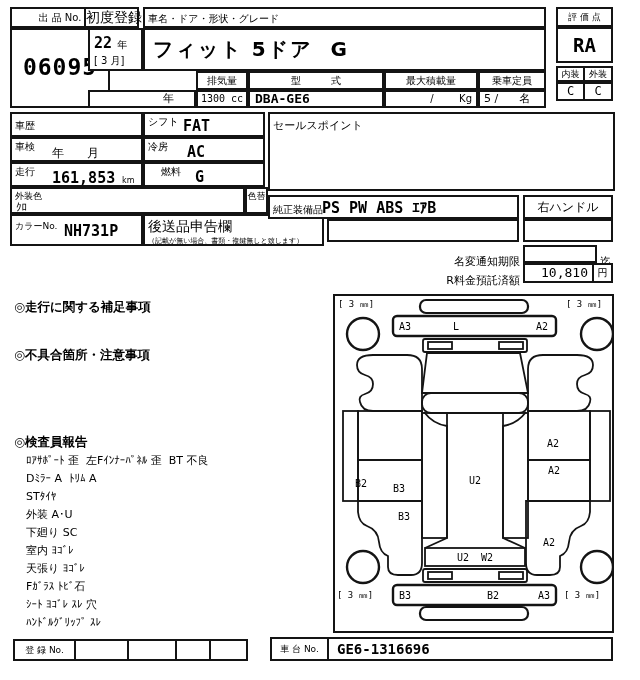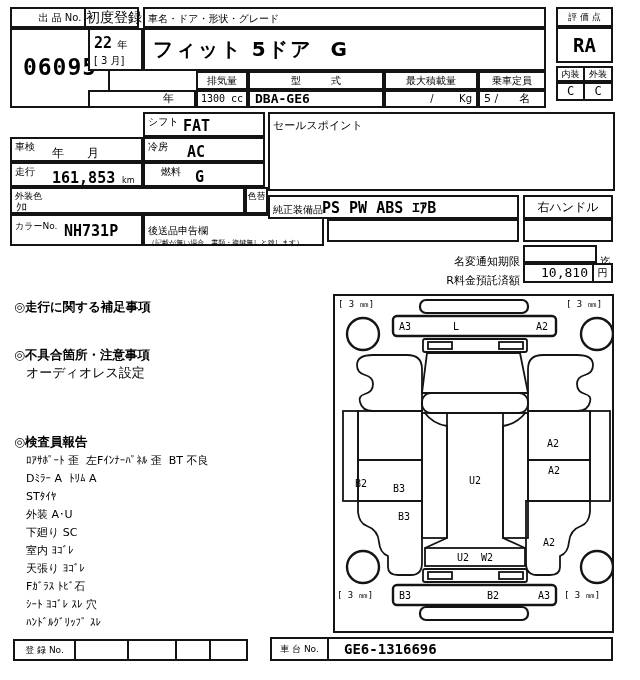--- a/index.html
+++ b/index.html
@@ -51,20 +51,23 @@
   <div class="cell pre right" style="left:384px;top:90px;width:94px;height:18px;font-size:10px;line-height:14px;padding-right:4px;">/        Kg</div>
   <div class="cell pre" style="left:478px;top:90px;width:68px;height:18px;font-size:11px;line-height:14px;padding-left:4px;">5 /      名</div>
 
   <div class="cell lbl-c" style="left:556px;top:7px;width:57px;height:20px;line-height:16px;font-size:9px;">評 価 点</div>
   <div class="cell mono big" style="left:556px;top:27px;width:57px;height:36px;font-size:19px;text-align:center;line-height:32px;">RA</div>
   <div class="cell lbl-c" style="left:556px;top:66px;width:29px;height:16px;line-height:12px;font-size:9px;">内装</div>
   <div class="cell lbl-c" style="left:583px;top:66px;width:30px;height:16px;line-height:12px;font-size:9px;">外装</div>
   <div class="cell mono" style="left:556px;top:82px;width:29px;height:19px;font-size:12px;text-align:center;line-height:15px;">C</div>
   <div class="cell mono" style="left:583px;top:82px;width:30px;height:19px;font-size:12px;text-align:center;line-height:15px;">C</div>
 
+  <div class="cell" style="left:10px;top:112px;width:133px;height:25px;">
+    <span class="lbl">車歴</span>
+  </div>
   <div class="cell" style="left:143px;top:112px;width:122px;height:25px;">
     <span class="lbl" style="position:absolute;left:0;top:0;">シフト</span>
     <span class="mono big" style="position:absolute;left:38px;top:3px;font-size:15px;">FAT</span>
   </div>
 
   <div class="cell" style="left:10px;top:137px;width:133px;height:25px;">
     <span class="lbl" style="position:absolute;left:0;top:0;">車検</span>
     <span class="pre" style="position:absolute;left:40px;top:6px;font-size:12px;">年      月</span>
   </div>
   <div class="cell" style="left:143px;top:137px;width:122px;height:25px;">
@@ -86,21 +89,21 @@
     <span class="lbl" style="position:absolute;left:0;top:0;font-size:9px;">外装色</span>
     <span class="mono" style="position:absolute;left:4px;top:12px;font-size:11px;">ｸﾛ</span>
   </div>
   <div class="cell" style="left:245px;top:187px;width:23px;height:27px;font-size:9px;text-align:center;line-height:11px;padding-top:2px;">色替</div>
 
   <div class="cell" style="left:10px;top:214px;width:133px;height:32px;">
     <span style="position:absolute;left:3px;top:4px;font-size:9px;">カラーNo.</span>
     <span class="mono big" style="position:absolute;left:52px;top:6px;font-size:15px;">NH731P</span>
   </div>
   <div class="cell" style="left:143px;top:214px;width:181px;height:32px;">
-    <div style="font-size:10px;padding:8px 3px 0;">後送品申告欄</div>
+    <div style="font-size:14px;padding:2px 3px 0;">後送品申告欄</div>
     <div style="font-size:7px;padding:0 3px;white-space:nowrap;">（記載が無い場合、書類・複鍵無しと致します）</div>
   </div>
 
   <div class="cell" style="left:268px;top:112px;width:347px;height:79px;">
     <span class="lbl" style="font-size:11px;">セールスポイント</span>
   </div>
 
   <div class="cell" style="left:268px;top:195px;width:251px;height:24px;">
     <span style="position:absolute;left:3px;top:6px;font-size:10px;">純正装備品</span>
     <span class="mono big" style="position:absolute;left:52px;top:2px;font-size:15px;white-space:pre;">PS PW ABS ｴｱB</span>
@@ -112,21 +115,20 @@
   <div class="abs right" style="left:410px;top:248px;width:110px;font-size:11px;">名変通知期限</div>
   <div class="cell" style="left:523px;top:245px;width:74px;height:18px;"></div>
   <div class="abs" style="left:600px;top:248px;font-size:11px;">迄</div>
   <div class="abs right" style="left:404px;top:267px;width:116px;font-size:11px;">R料金預託済額</div>
   <div class="cell mono right" style="left:523px;top:263px;width:71px;height:20px;font-size:13px;line-height:16px;padding-right:4px;">10,810</div>
   <div class="cell" style="left:592px;top:263px;width:21px;height:20px;font-size:10px;text-align:center;line-height:16px;">円</div>
 
   <div class="abs" style="left:14px;top:293px;font-size:12.5px;font-weight:600;">◎走行に関する補足事項</div>
 
   <div class="abs" style="left:14px;top:341px;font-size:12.5px;font-weight:600;">◎不具合箇所・注意事項</div>
-  <div class="abs" style="left:26px;top:358px;font-size:13px;">オーディオレス設定</div>
 
   <div class="abs" style="left:14px;top:428px;font-size:12.5px;font-weight:600;">◎検査員報告</div>
   <div class="abs" style="left:26px;top:446px;">
     <div class="note-line">ﾛｱｻﾎﾟｰﾄ 歪  左Fｲﾝﾅｰﾊﾟﾈﾙ 歪  BT 不良</div>
     <div class="note-line">Dﾐﾗｰ A  ﾄﾘﾑ A</div>
     <div class="note-line">STﾀｲﾔ</div>
     <div class="note-line">外装 A･U</div>
     <div class="note-line">下廻り SC</div>
     <div class="note-line">室内 ﾖｺﾞﾚ</div>
     <div class="note-line">天張り ﾖｺﾞﾚ</div>
@@ -203,16 +205,16 @@
   <div class="abs" style="left:13px;top:633px;width:235px;height:22px;border:2px solid #141414;display:flex;">
     <div class="lbl-c" style="width:59px;line-height:18px;font-size:9px;">登 録 No.</div>
     <div style="width:53px;border-left:2px solid #141414;"></div>
     <div style="width:48px;border-left:2px solid #141414;"></div>
     <div style="width:34px;border-left:2px solid #141414;"></div>
     <div style="flex:1;border-left:2px solid #141414;"></div>
   </div>
 
   <div class="abs" style="left:270px;top:631px;width:343px;height:24px;border:2px solid #141414;display:flex;">
     <div class="lbl-c" style="width:57px;line-height:20px;font-size:9px;border-right:2px solid #141414;">車 台 No.</div>
-    <div class="mono big" style="flex:1;font-size:14px;line-height:20px;padding-left:15px;">GE6-1316696</div>
+    <div class="mono big" style="flex:1;font-size:14px;line-height:20px;padding-left:8px;">GE6-1316696</div>
   </div>
 
 </div>
 
 </body></html>

